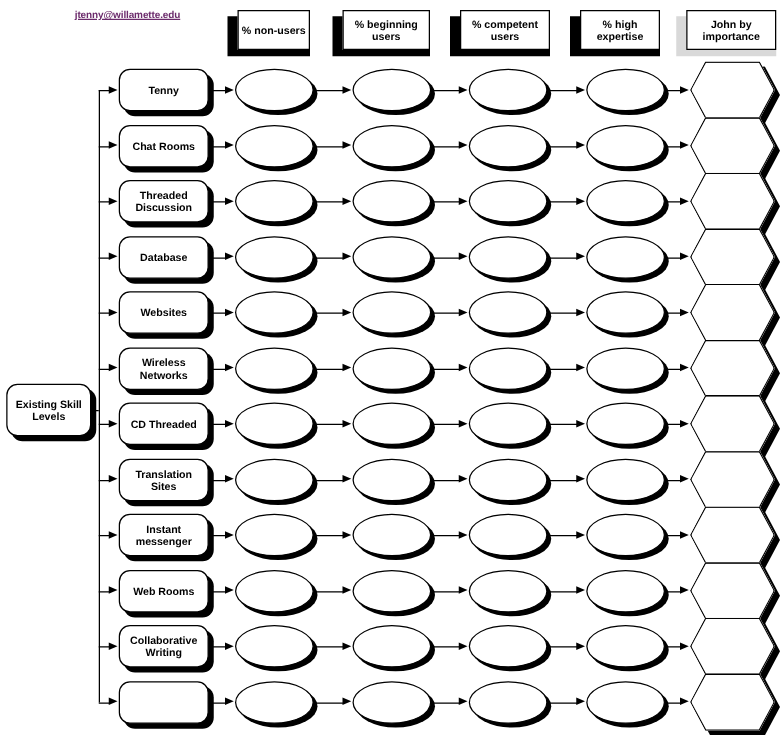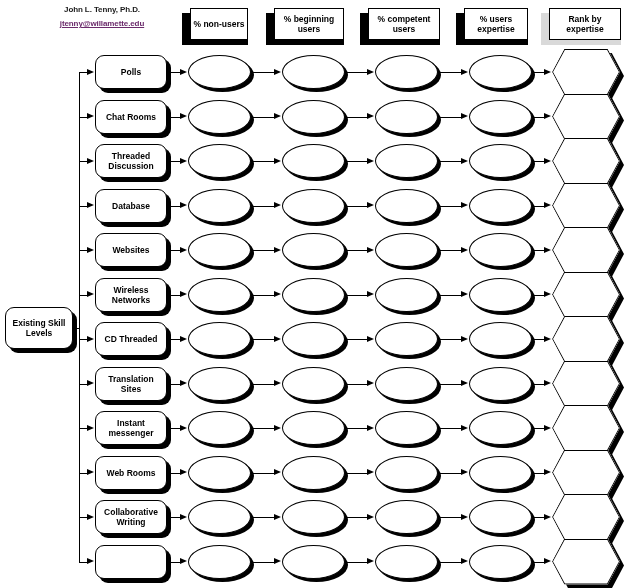--- a/index.html
+++ b/index.html
@@ -162,36 +162,35 @@
     border-left: 7px solid #000000;
     z-index: 2;
   }
 </style>
 </head>
 <body>
 
 <div id="canvas">
 
   <div class="credit">
-    <div class="line1">John L. Tenny, Ph.D.</div>
     <a class="email" href="#">jtenny@willamette.edu</a>
   </div>
 
   <div id="diagram-layer">
       <div class="rrect-shadow" style="left:9px;top:311px;width:68px;height:42px;"></div>
       <div class="rrect" style="left:5px;top:307px;width:68px;height:42px;padding:2px;">
         <span>Existing Skill Levels</span>
       </div>
       <div class="hline" style="left:73px;top:328px;width:6px;"></div>
       <div class="vline" style="left:79px;top:72px;height:489.5px;"></div>
       <div class="hline" style="left:79px;top:72px;width:9px;"></div>
       <div class="arrowhead" style="left:87px;top:68.5px;"></div>
       <div class="rrect-shadow" style="left:99px;top:59px;width:72px;height:34px;"></div>
       <div class="rrect" style="left:95px;top:55px;width:72px;height:34px;padding:2px;">
-        <span>Polls</span>
+        <span>Tenny</span>
       </div>
       <div class="hline" style="left:167px;top:72px;width:14px;"></div>
       <div class="arrowhead" style="left:180px;top:68.5px;"></div>
       <div class="ellipse-shadow" style="left:191px;top:58px;width:63px;height:34px;"></div>
       <div class="ellipse" style="left:188px;top:55px;width:63px;height:34px;"></div>
       <div class="hline" style="left:251px;top:72px;width:23.5px;"></div>
       <div class="arrowhead" style="left:273.5px;top:68.5px;"></div>
       <div class="ellipse-shadow" style="left:284.5px;top:58px;width:63px;height:34px;"></div>
       <div class="ellipse" style="left:281.5px;top:55px;width:63px;height:34px;"></div>
       <div class="hline" style="left:344.5px;top:72px;width:23.5px;"></div>
@@ -535,21 +534,21 @@
       <div class="col-head-shadow" style="left:266px;top:13px;width:78px;height:32px;"></div>
       <div class="col-head" style="left:274px;top:8px;width:70px;height:32px;padding:1px;">
         <span>% beginning users</span>
       </div>
       <div class="col-head-shadow" style="left:360px;top:13px;width:80px;height:32px;"></div>
       <div class="col-head" style="left:368px;top:8px;width:72px;height:32px;padding:1px;">
         <span>% competent users</span>
       </div>
       <div class="col-head-shadow" style="left:456px;top:13px;width:72px;height:32px;"></div>
       <div class="col-head" style="left:464px;top:8px;width:64px;height:32px;padding:1px;">
-        <span>% users expertise</span>
+        <span>% high expertise</span>
       </div>
       <div class="col-head-shadow light" style="left:541px;top:13px;width:80px;height:32px;"></div>
       <div class="col-head" style="left:549px;top:8px;width:72px;height:32px;padding:1px;">
-        <span>Rank by expertise</span>
+        <span>John by importance</span>
       </div>
     </div>
 
 </div>
 
 </body></html>

